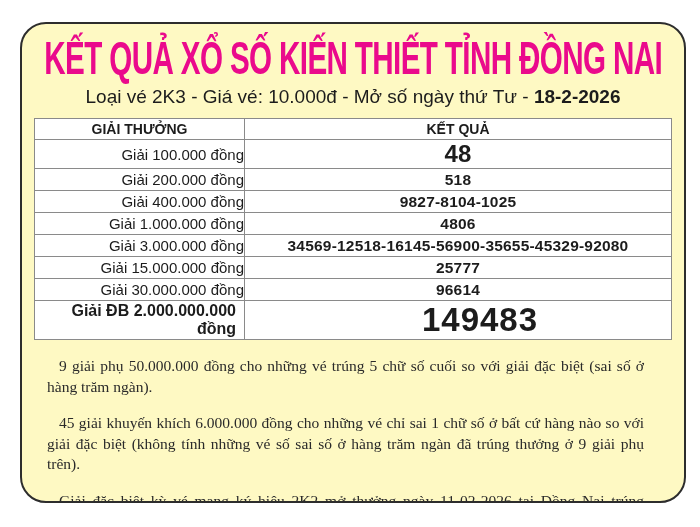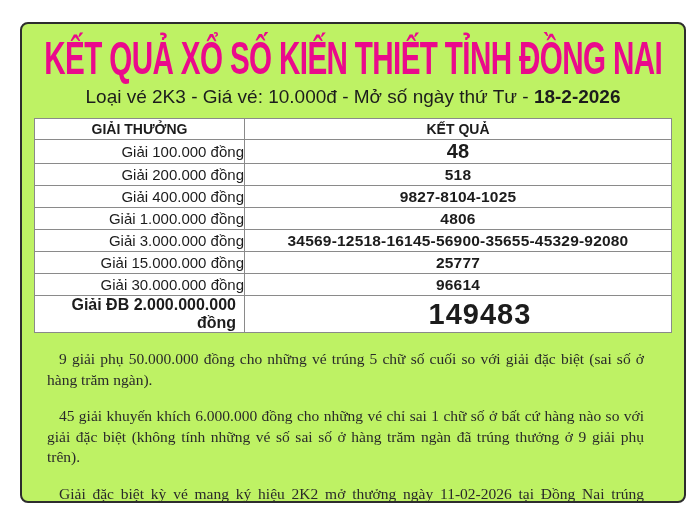--- a/index.html
+++ b/index.html
@@ -13,22 +13,22 @@
     overflow: hidden;
   }
   .frame {
     position: absolute;
     left: 20px;
     top: 22px;
     width: 666px;
     height: 481px;
     box-sizing: border-box;
     border: 2px solid #2d2d2d;
-    border-radius: 8px;
-    background: #bef264;
+    border-radius: 26px;
+    background: #fef9c3;
     overflow: hidden;
   }
   .title-wrap {
     margin-top: 7px;
     height: 54px;
     display: flex;
     align-items: center;
     justify-content: center;
   }
   .title {
@@ -76,30 +76,30 @@
     padding-right: 13px;
     color: #1c1c1c;
   }
   td.result {
     text-align: center;
     font-weight: bold;
     font-size: 15.5px;
     color: #1c1c1c;
     letter-spacing: 0.2px;
   }
-  td.result-lg { font-size: 20px; }
+  td.result-lg { font-size: 24px; }
   tr.special td.prize {
     height: 30px;
     font-weight: bold;
     font-size: 16px;
     padding-right: 8px;
     margin-left: 40px;
   }
   tr.special td.result {
-    font-size: 29px;
+    font-size: 33px;
     letter-spacing: 1px;
     padding-left: 44px;
   }
   .notes {
     margin: 11px 24px 0 9px;
     text-align: justify;
     font-size: 15.5px;
     line-height: 20.5px;
     color: #2a2a2a;
   }

